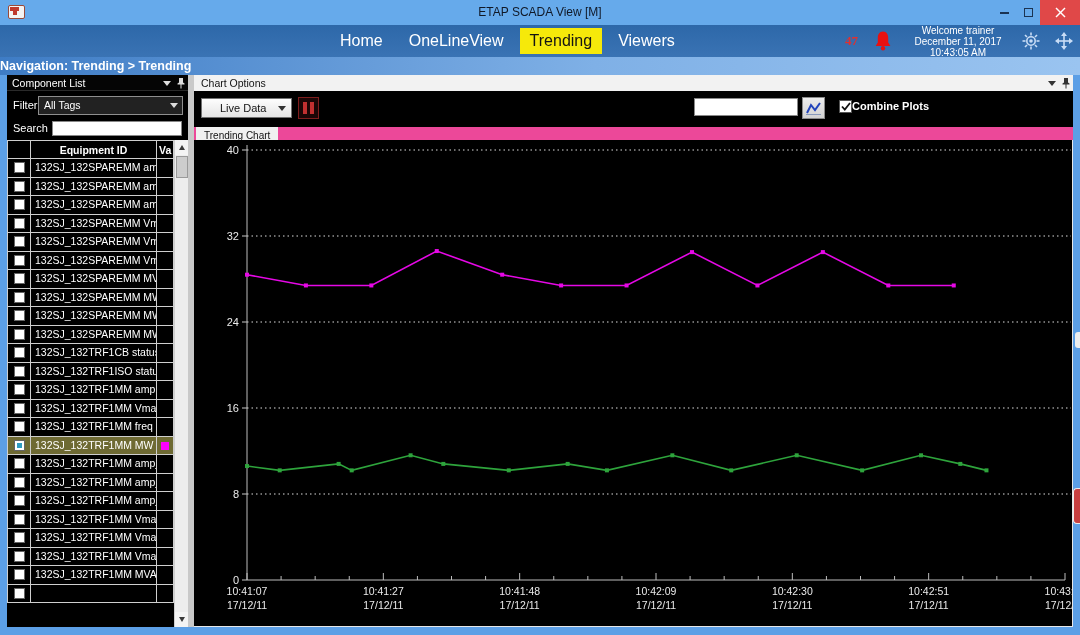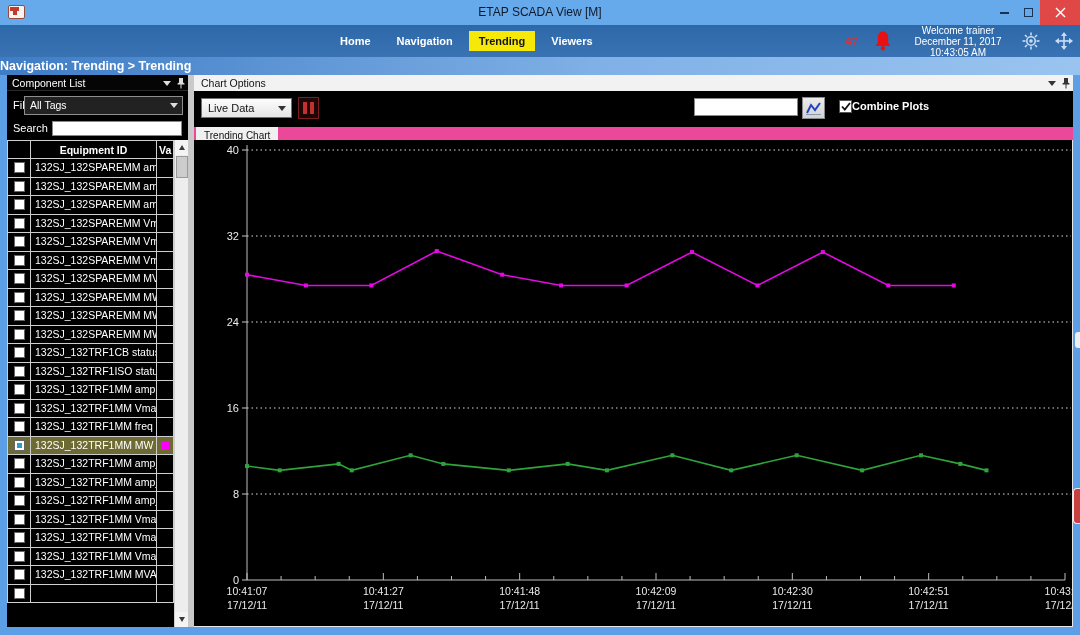--- a/index.html
+++ b/index.html
@@ -15,21 +15,21 @@
   .window-title { position:absolute; left:0; top:0; width:100%; height:25px; line-height:25px; text-align:center; font-size:12px; color:#101826; }
   .win-btns { position:absolute; right:0; top:0; height:25px; display:flex; }
   .win-btn { width:24px; height:25px; display:flex; align-items:center; justify-content:center; }
   .win-btn.close { width:40px; background:#E04848; }
   .glyph-min { width:9px; height:2px; background:#1B3352; }
   .glyph-max { width:9px; height:9px; border:1.5px solid #1B3352; }
 
   
   .navbar { position:absolute; left:0; top:25px; width:1080px; height:32px; background:linear-gradient(#2D68A9,#3A73B4); }
   .nav-menu { position:absolute; left:330px; top:0; height:32px; display:flex; align-items:center; gap:6px; }
-  .nav-item { padding:4px 10px; font-size:11px; font-weight:700; color:#fff; }
+  .nav-item { padding:4px 10px; font-size:16px; font-weight:400; color:#fff; }
   .nav-item.active { background:#F6E90A; color:#141414; }
   .nav-right { position:absolute; right:6px; top:0; height:32px; display:flex; align-items:center; gap:13px; }
   .alarm-count { color:#E03030; font-size:13px; font-weight:700;font-family:Liberation Serif, serif; }
   .welcome { color:#fff; font-size:10px; line-height:11px; text-align:center; width:100px; }
 
   
   .breadcrumb { position:absolute; left:0; top:57px; width:1080px; height:18px; line-height:18px;
     background:linear-gradient(90deg,#3E7CC5,#7FB0E6 55%,#9AC4F0); color:#fff; font-size:12.5px; font-weight:600; }
 
   
@@ -37,21 +37,21 @@
 
   
   .left-panel { position:absolute; left:7px; top:0; width:181px; height:552px; background:#000; }
   .cl-header { position:absolute; left:0; top:0; width:100%; height:16px; background:#050505; color:#fff; font-size:10.5px; line-height:16px; padding-left:5px; border-bottom:1px solid #2a2a2a; }
   .hdr-icons { position:absolute; right:3px; top:0; height:16px; display:flex; align-items:center; gap:6px; }
   .chev { width:0; height:0; border-left:4px solid transparent; border-right:4px solid transparent; border-top:5px solid #ddd; }
   .chev.dark { border-top-color:#333; }
   .pin { display:block; }
   .filter-row { position:absolute; left:0; top:19px; width:100%; height:24px; }
   .filter-label, .search-label { position:absolute; left:6px; color:#fff; font-size:11px; }
-  .filter-select { position:absolute; left:17px; top:2px; right:5px; height:19px; background:#222; border:1px solid #8f8f8f; color:#fff; font-size:10.5px; line-height:17px; padding-left:5px; }
+  .filter-select { position:absolute; left:31px; top:2px; right:5px; height:19px; background:#222; border:1px solid #8f8f8f; color:#fff; font-size:10.5px; line-height:17px; padding-left:5px; }
   .filter-select .chev { position:absolute; right:4px; top:6px; }
   .search-row { position:absolute; left:0; top:45px; width:100%; height:20px; }
   .search-input { position:absolute; left:45px; top:1px; right:5px; height:15px; border:1px solid #888; background:#fff; font-size:10.5px; padding:0 3px; width:130px; }
 
   .table { position:absolute; left:0; top:65px; width:181px; height:567px; overflow:hidden; padding-right:14px; }
   .thead, .trow { display:grid; grid-template-columns:23px 1fr 17px; width:167px; border-left:1px solid #cfcfcf; }
   .thead { height:19px; border-bottom:1px solid #cfcfcf; border-top:1px solid #cfcfcf; }
   .thead .tcell { color:#fff; font-weight:700; font-size:10.5px; line-height:18px; }
   .trow { height:18.5px; border-bottom:1px solid #cfcfcf; background:#000; }
   .trow.selected { background:#6E6A33; }
@@ -70,21 +70,21 @@
   .tri-down { width:0; height:0; border-left:3.5px solid transparent; border-right:3.5px solid transparent; border-top:5px solid #3a3a3a; }
   .sb-thumb { position:absolute; left:1px; top:16px; width:12px; height:22px; background:#CDCDCD; border:1px solid #9a9a9a; }
 
   
   .splitter { position:absolute; left:188px; top:0; width:6px; height:552px; background:#C9C9C9; }
 
   
   .right-panel { position:absolute; left:194px; top:0; width:879px; height:552px; background:#000; }
   .co-header { position:absolute; left:0; top:0; width:100%; height:16px; background:#F2F2F2; color:#111; font-size:10.5px; line-height:16px; padding-left:7px; }
   .controls { position:absolute; left:0; top:17px; width:100%; height:31px; background:#000; }
-  .mode-select { position:absolute; left:7px; top:6px; width:91px; height:20px; background:linear-gradient(#FDFDFD,#E5E5E5); border:1px solid #707070; color:#111; font-size:11px; line-height:18px; padding-left:6px; }
+  .mode-select { position:absolute; left:7px; top:6px; width:91px; height:20px; background:linear-gradient(#FDFDFD,#E5E5E5); border:1px solid #707070; color:#111; font-size:11px; line-height:18px; padding-left:18px; }
   .mode-select .chev { position:absolute; right:5px; top:7px; }
   .pause-btn { position:absolute; left:104px; top:5px; width:21px; height:22px; background:#1C0606; border:1px solid #7E1D1D; display:flex; align-items:center; justify-content:center; gap:3px; }
   .pause-bar { width:4px; height:12px; background:#C23030; }
   .range-input { position:absolute; left:500px; top:6px; width:104px; height:18px; border:1px solid #888; background:#fff; font-size:11px; padding:0 3px; }
   .chart-btn { position:absolute; left:608px; top:5px; width:23px; height:22px; background:linear-gradient(#ECECEC,#D2D2D2); border:1px solid #8a8a8a; display:flex; align-items:center; justify-content:center; }
   .combine { position:absolute; left:645px; top:8px; display:flex; align-items:flex-start; }
   .combine-cbx { width:13px; height:13px; background:#fff; border:1px solid #555; display:flex; align-items:center; justify-content:center; }
   .combine-label { color:#fff; font-size:11px; font-weight:600; }
   .tabstrip { position:absolute; left:0; top:52px; width:100%; height:17px; background:#ec4899; }
   .tab { position:absolute; left:2px; top:0; height:17px; background:#F0F0F0; color:#111; font-size:10px; line-height:17px; padding:0 8px; }
@@ -119,21 +119,21 @@
             <line x1="1" y1="1" x2="10" y2="10" stroke="#fff" stroke-width="1.4"></line>
             <line x1="10" y1="1" x2="1" y2="10" stroke="#fff" stroke-width="1.4"></line>
           </svg>
       </div>
     </div>
   </div>
 
   <div class="navbar">
     <div class="nav-menu">
       <span class="nav-item">Home</span>
-      <span class="nav-item">Navigation</span>
+      <span class="nav-item">OneLineView</span>
       <span class="nav-item active">Trending</span>
       <span class="nav-item">Viewers</span>
     </div>
     <div class="nav-right">
       <span class="alarm-count">47</span>
       <svg width="24" height="24" viewBox="0 0 24 24">
         <path d="M12 2.5 C8.3 2.5 6.8 5.6 6.8 8.8 L6.8 13.5 L4.6 17 L19.4 17 L17.2 13.5 L17.2 8.8 C17.2 5.6 15.7 2.5 12 2.5 Z" fill="#E81010"></path>
         <circle cx="12" cy="19.3" r="2.2" fill="#E81010"></circle>
       </svg>
       <div class="welcome">

